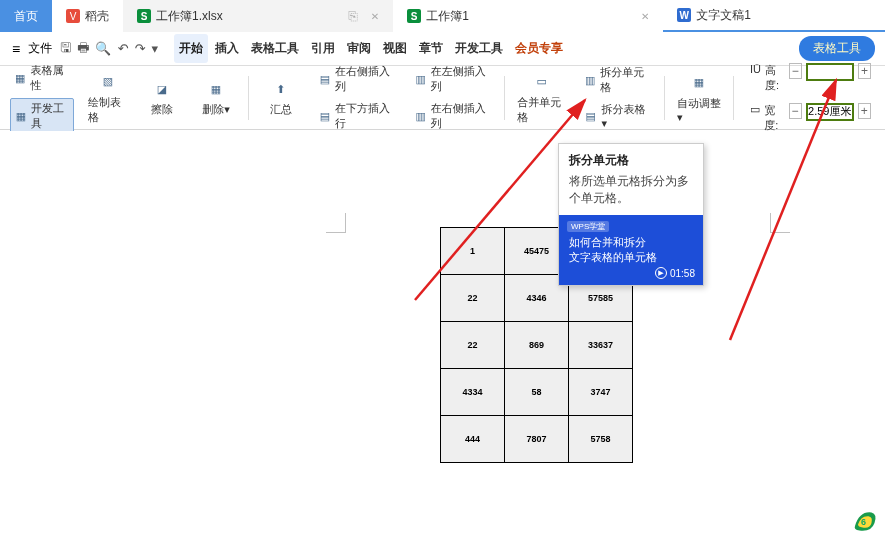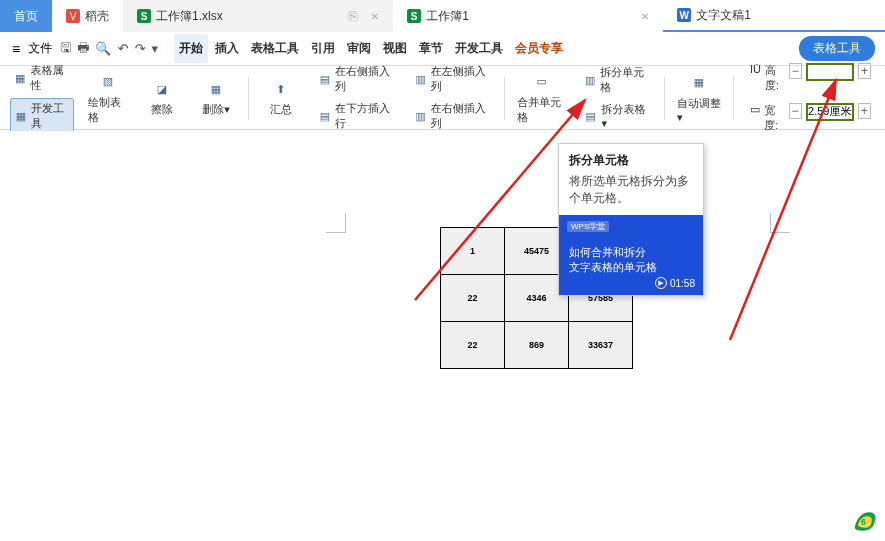--- a/index.html
+++ b/index.html
@@ -245,31 +245,41 @@
       <tr>
         <td>22</td>
         <td>4346</td>
         <td>57585</td>
       </tr>
       <tr>
         <td>22</td>
         <td>869</td>
         <td>33637</td>
       </tr>
+      <tr>
+        <td>4334</td>
+        <td>58</td>
+        <td>3747</td>
+      </tr>
+      <tr>
+        <td>444</td>
+        <td>7807</td>
+        <td>5758</td>
+      </tr>
     </tbody>
       </table>
   </div>
 </div>
 
 <div class="tooltip">
   <div class="tt-title">拆分单元格</div>
   <div class="tt-desc">将所选单元格拆分为多个单元格。</div>
   <div class="tt-video">
     <div class="tt-badge">WPS学堂</div>
-    <div style="margin-top:10px">如何合并和拆分</div>
+    <div style="">如何合并和拆分</div>
     <div>文字表格的单元格</div>
     <div class="tt-time">
       <span class="play">▶</span>
       <span>01:58</span>
     </div>
   </div>
 </div>
 
 <svg class="arrow-svg" style="left:0;top:0" width="885" height="541">
   <defs>

